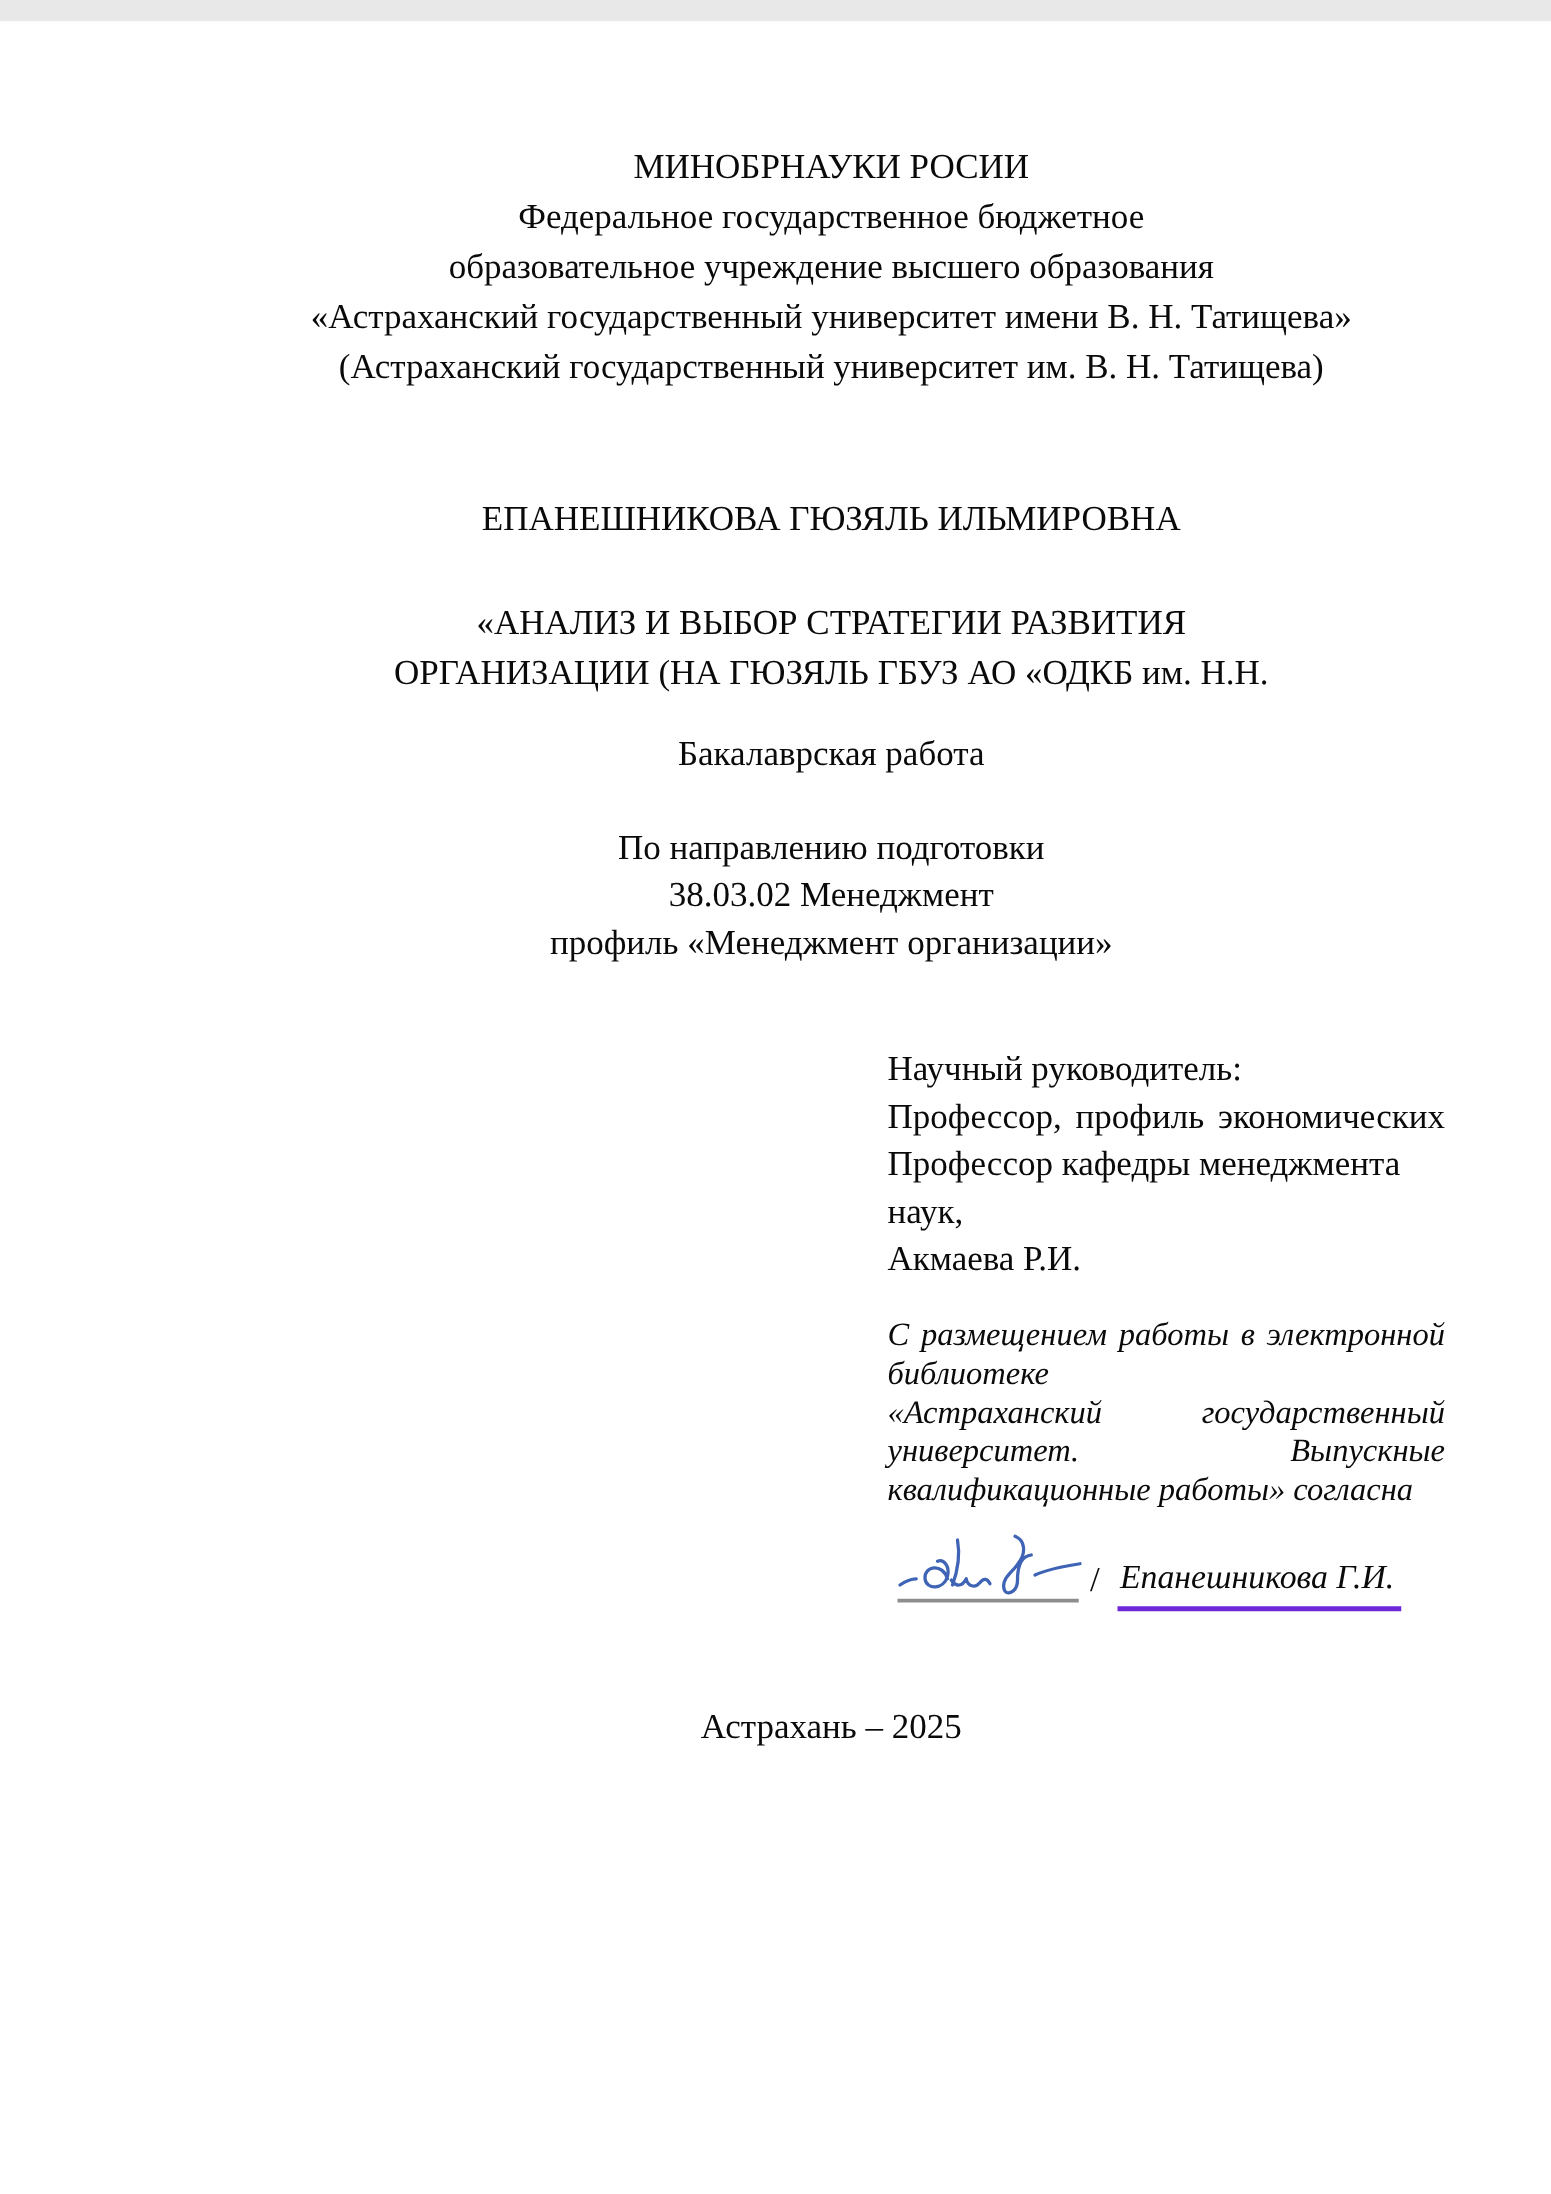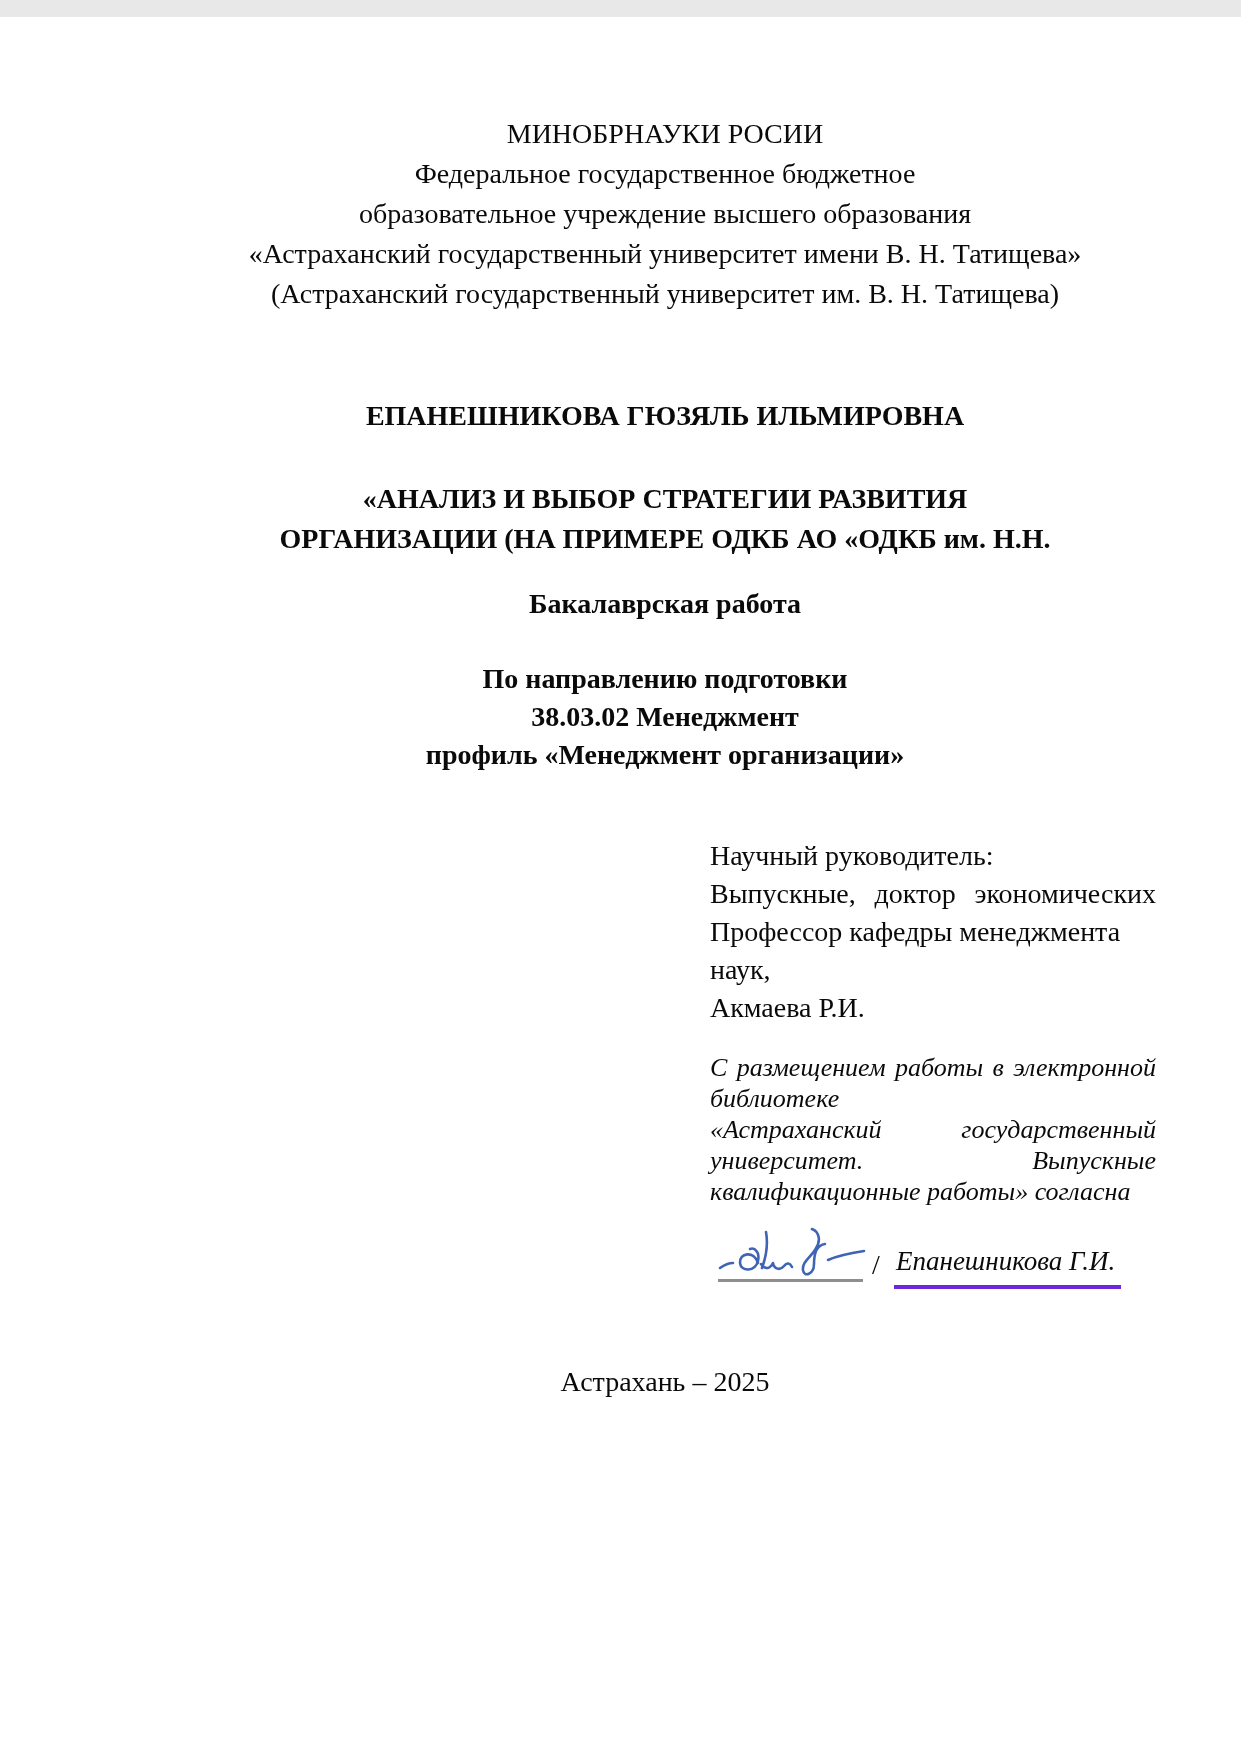--- a/index.html
+++ b/index.html
@@ -10,21 +10,21 @@
     background:#ffffff;
     box-sizing:border-box;
     padding:0 88px 0 177px;
     overflow:hidden;
     font-family:"Liberation Serif","DejaVu Serif",serif;
     color:#0a0a0a;
     font-size:28px;
     line-height:40px;
   }
   .center{text-align:center;}
-  .bold{font-weight:bold;}
+  .bold{font-weight:normal;}
   .header-block{margin-top:97px;}
   .faculty-block{margin-top:53px;}
   .author-block{margin-top:82px;}
   .title-block{margin-top:43px;}
   .worktype-block{margin-top:25px;}
   .program-block{margin-top:36px;line-height:38px;}
   .sup-block{
     margin-top:63px;
     margin-left:533px;
     width:446px;
@@ -87,34 +87,34 @@
     <div>образовательное учреждение высшего образования</div>
     <div>«Астраханский государственный университет имени В. Н. Татищева»</div>
     <div>(Астраханский государственный университет им. В. Н. Татищева)</div>
   </div>
 
 
   <div class="author-block center bold">ЕПАНЕШНИКОВА ГЮЗЯЛЬ ИЛЬМИРОВНА</div>
 
   <div class="title-block center bold">
     <div>«АНАЛИЗ И ВЫБОР СТРАТЕГИИ РАЗВИТИЯ</div>
-    <div>ОРГАНИЗАЦИИ (НА ПРИМЕРЕ ОДКБ АО «ОДКБ им. Н.Н.</div>
+    <div>ОРГАНИЗАЦИИ (НА ГЮЗЯЛЬ ГБУЗ АО «ОДКБ им. Н.Н.</div>
   </div>
 
   <div class="worktype-block center bold">Бакалаврская работа</div>
 
   <div class="program-block center bold">
     <div>По направлению подготовки</div>
     <div>38.03.02 Менеджмент</div>
     <div>профиль «Менеджмент организации»</div>
   </div>
 
   <div class="sup-block">
     <div>Научный руководитель:</div>
-    <div class="just">Выпускные, доктор экономических</div>
+    <div class="just">Профессор, профиль экономических</div>
     <div>Профессор кафедры менеджмента</div>
     <div>наук,</div>
     <div>Акмаева Р.И.</div>
   </div>
 
   <div class="consent-block">
     <div class="just">С размещением работы в электронной</div>
     <div>библиотеке</div>
     <div class="just">«Астраханский государственный</div>
     <div class="just">университет. Выпускные</div>

